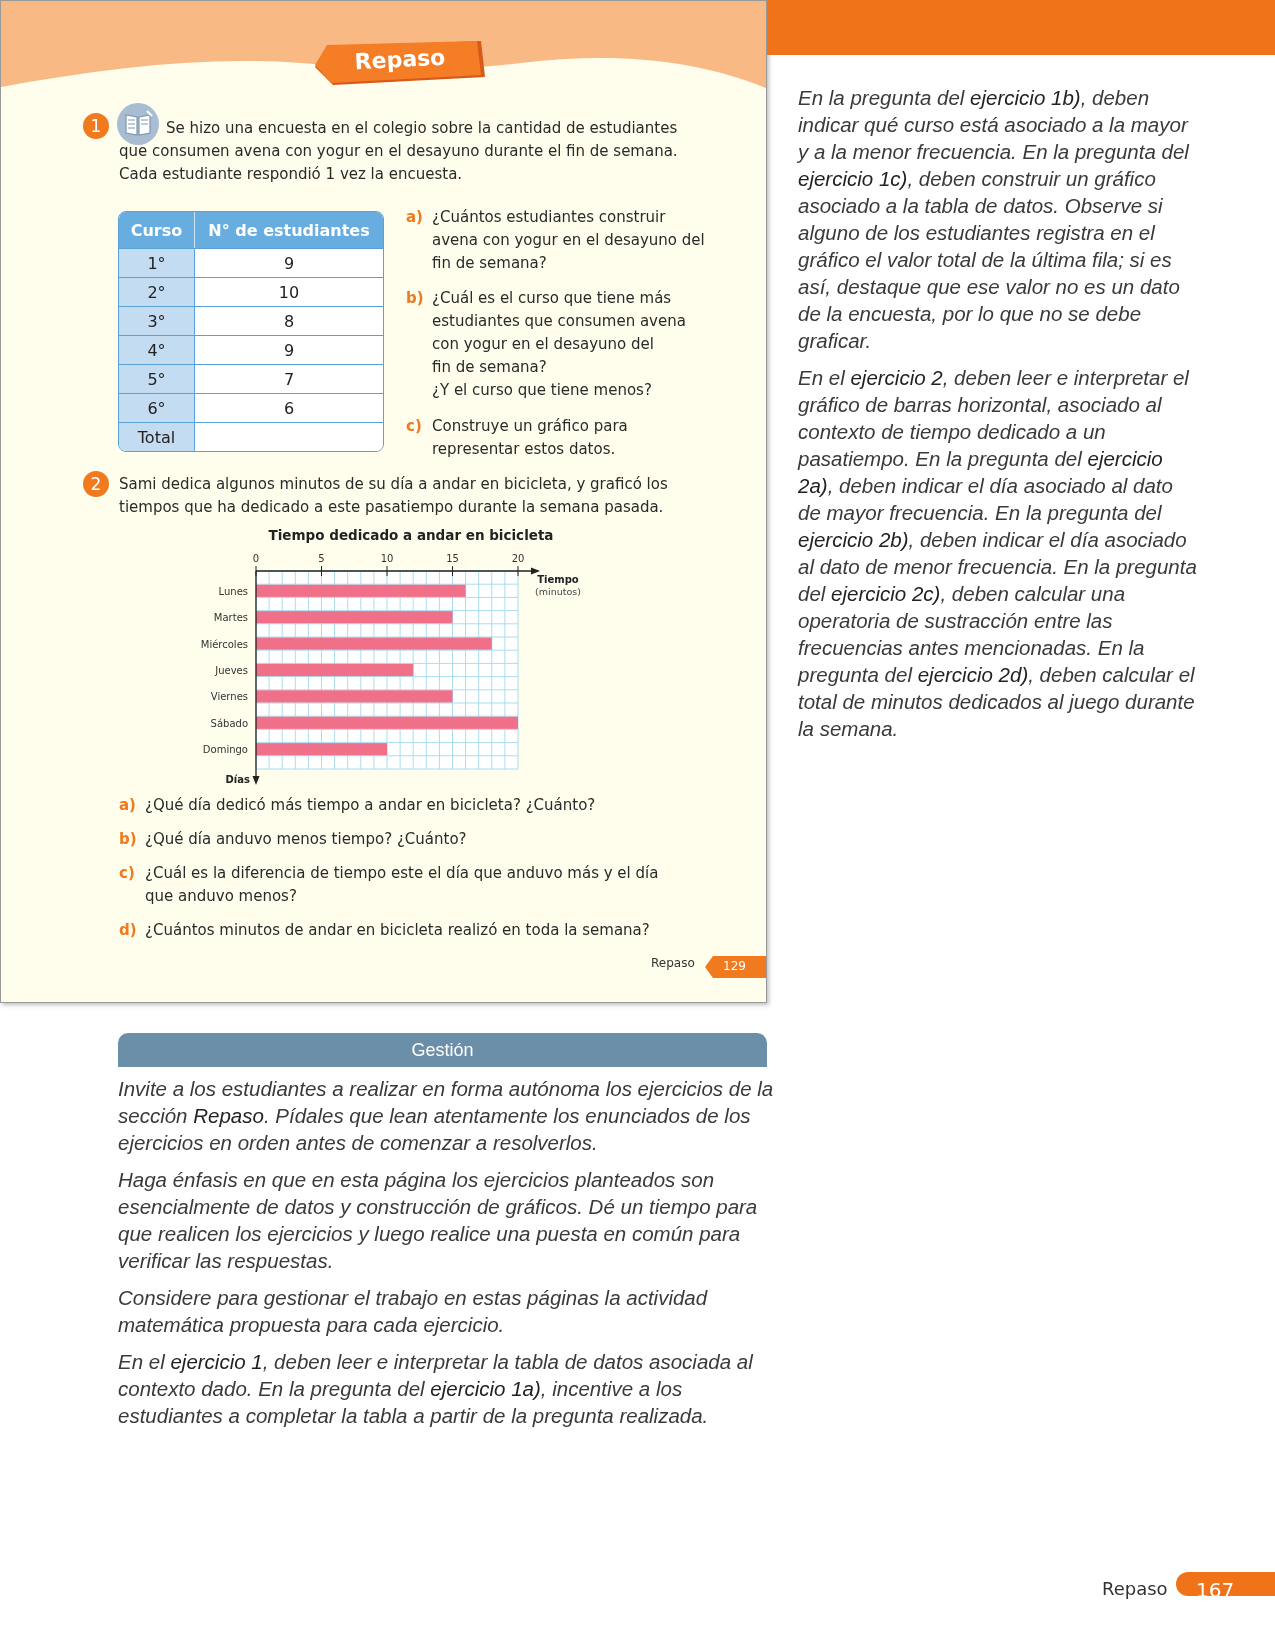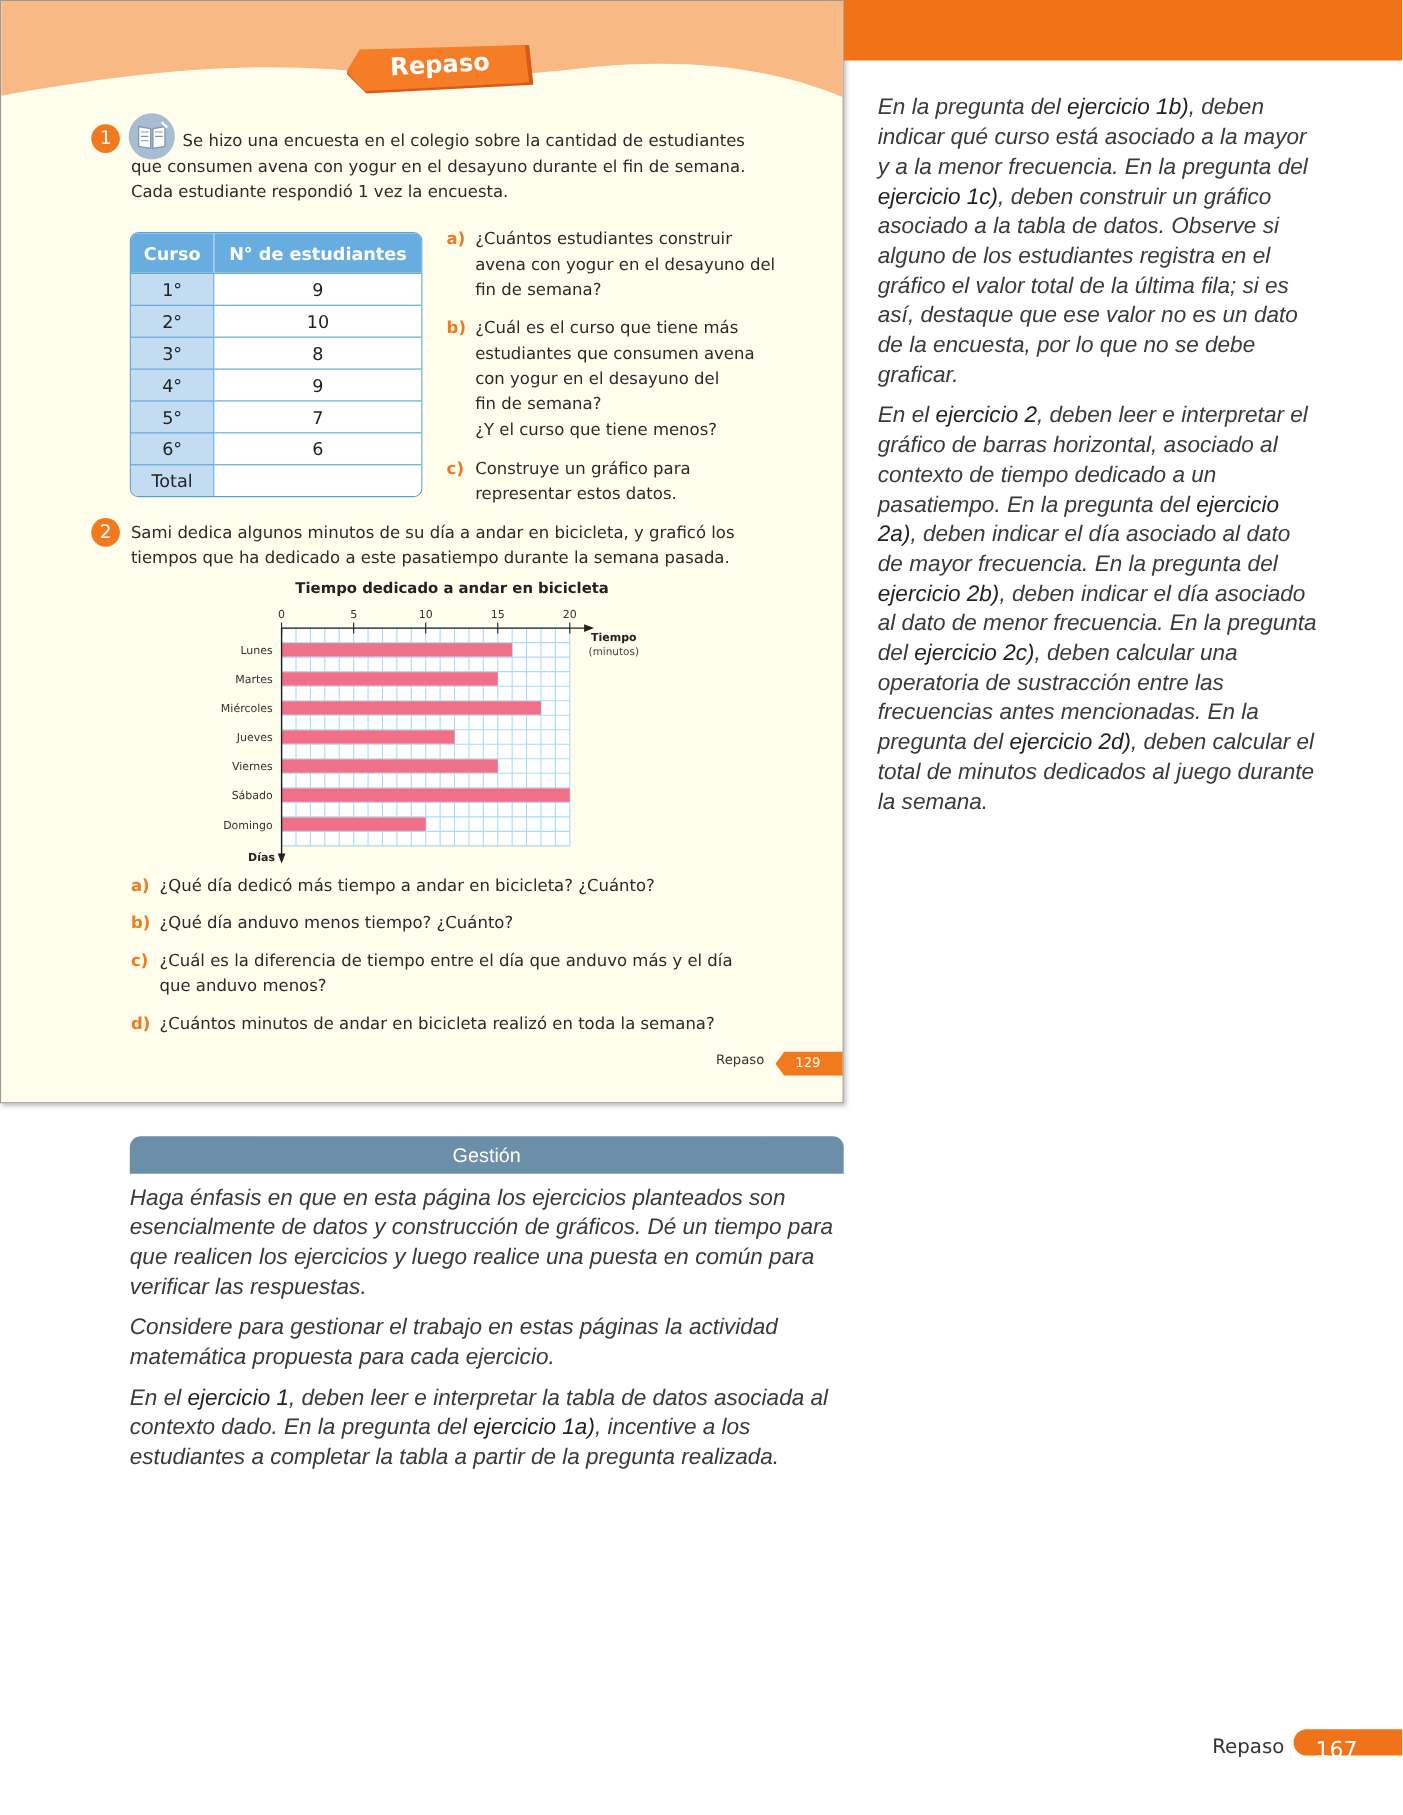--- a/index.html
+++ b/index.html
@@ -210,21 +210,21 @@
   <div class="q" style="left:118px; top:793px; width:640px;">
     <span class="ql">a)</span>
     <span class="qt">¿Qué día dedicó más tiempo a andar en bicicleta? ¿Cuánto?</span>
   </div>
   <div class="q" style="left:118px; top:827px; width:640px;">
     <span class="ql">b)</span>
     <span class="qt">¿Qué día anduvo menos tiempo? ¿Cuánto?</span>
   </div>
   <div class="q" style="left:118px; top:861px; width:640px;">
     <span class="ql">c)</span>
-    <span class="qt">¿Cuál es la diferencia de tiempo entre el día que anduvo más y el día</span>
+    <span class="qt">¿Cuál es la diferencia de tiempo este el día que anduvo más y el día</span>
     <span class="qt">que anduvo menos?</span>
   </div>
   <div class="q" style="left:118px; top:918px; width:640px;">
     <span class="ql">d)</span>
     <span class="qt">¿Cuántos minutos de andar en bicicleta realizó en toda la semana?</span>
   </div>
 
   <div class="page-footer-inner">Repaso</div>
   <svg class="page-tag-inner" viewBox="0 0 64 22">
     <path d="M8,0 H64 V22 H8 L0,11 Z" fill="#f07a1d"></path>
@@ -233,19 +233,20 @@
 </div>
 
 <div class="top-bar"></div>
 <div class="teacher-text right-col" id="right-col">
     <p>En la pregunta del <b>ejercicio 1b)</b>, deben indicar qué curso está asociado a la mayor y a la menor frecuencia. En la pregunta del <b>ejercicio 1c)</b>, deben construir un gráfico asociado a la tabla de datos. Observe si alguno de los estudiantes registra en el gráfico el valor total de la última fila; si es así, destaque que ese valor no es un dato de la encuesta, por lo que no se debe graficar.</p>
     <p>En el <b>ejercicio 2</b>, deben leer e interpretar el gráfico de barras horizontal, asociado al contexto de tiempo dedicado a un pasatiempo. En la pregunta del <b>ejercicio 2a)</b>, deben indicar el día asociado al dato de mayor frecuencia. En la pregunta del <b>ejercicio 2b)</b>, deben indicar el día asociado al dato de menor frecuencia. En la pregunta del <b>ejercicio 2c)</b>, deben calcular una operatoria de sustracción entre las frecuencias antes mencionadas. En la pregunta del <b>ejercicio 2d)</b>, deben calcular el total de minutos dedicados al juego durante la semana.</p>
   </div>
 
 <div class="gestion-bar">Gestión</div>
 <div class="teacher-text left-col" id="left-col">
+    <p>Invite a los estudiantes a realizar en forma autónoma los ejercicios de la sección <b>Repaso</b>. Pídales que lean atentamente los enunciados de los ejercicios en orden antes de comenzar a resolverlos.</p>
     <p>Haga énfasis en que en esta página los ejercicios planteados son esencialmente de datos y construcción de gráficos. Dé un tiempo para que realicen los ejercicios y luego realice una puesta en común para verificar las respuestas.</p>
     <p>Considere para gestionar el trabajo en estas páginas la actividad matemática propuesta para cada ejercicio.</p>
     <p>En el <b>ejercicio 1</b>, deben leer e interpretar la tabla de datos asociada al contexto dado. En la pregunta del <b>ejercicio 1a)</b>, incentive a los estudiantes a completar la tabla a partir de la pregunta realizada.</p>
   </div>
 
 <div class="footer-label">Repaso</div>
 <div class="footer-pill">167</div>
 
 </body></html>

